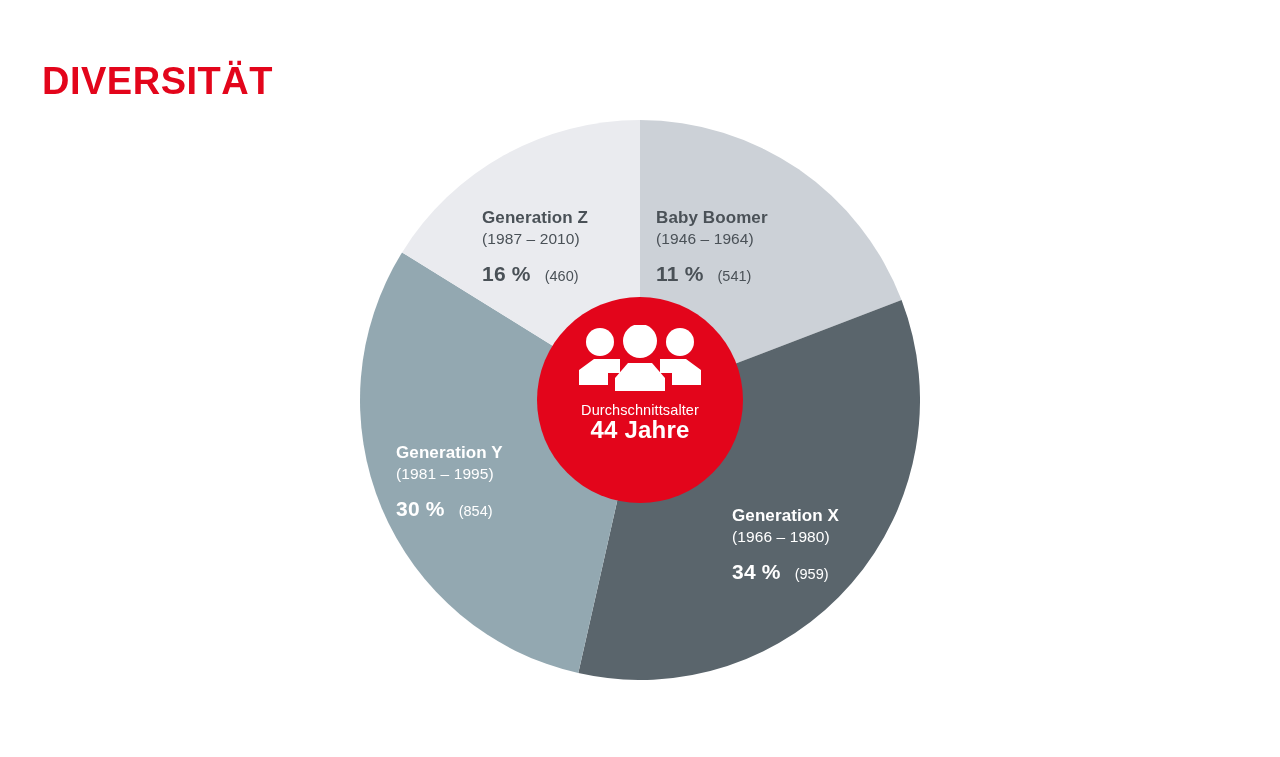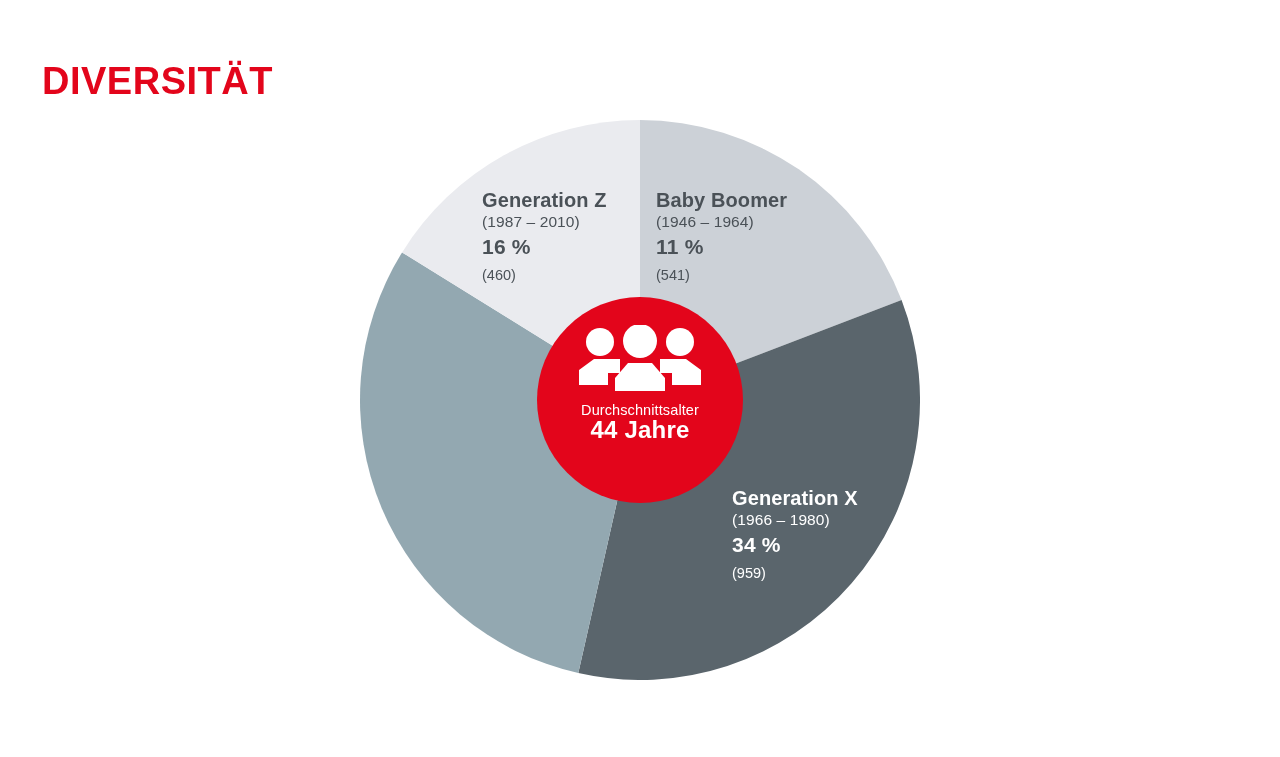--- a/index.html
+++ b/index.html
@@ -44,36 +44,36 @@
     display: block;
   }
 
   
   .seg-label {
     position: absolute;
     line-height: 1.22;
     white-space: nowrap;
   }
   .seg-name {
-    font-size: 20px;
+    font-size: 17px;
     font-weight: bold;
     letter-spacing: 0.1px;
+    margin-top: 20px;
   }
   .seg-years {
     font-size: 15.5px;
     font-weight: normal;
     letter-spacing: 0.1px;
     margin-top: 1px;
   }
   .seg-figure {
-    margin-top: 2px;
+    margin-top: 12px;
     display: flex;
     align-items: baseline;
-    gap: 7px;
-    flex-direction: column;
+    gap: 14px;
   }
   .seg-pct {
     font-size: 21px;
     font-weight: bold;
     letter-spacing: 0.2px;
   }
   .seg-count {
     font-size: 14.5px;
     font-weight: normal;
   }
@@ -147,20 +147,28 @@
 
   <div class="seg-label on-light" id="label-baby-boomer">
     <div class="seg-name">Baby Boomer</div>
     <div class="seg-years">(1946 – 1964)</div>
     <div class="seg-figure">
       <span class="seg-pct">11 %</span>
       <span class="seg-count">(541)</span>
     </div>
   </div>
 
+  <div class="seg-label on-dark" id="label-gen-y">
+    <div class="seg-name">Generation Y</div>
+    <div class="seg-years">(1981 – 1995)</div>
+    <div class="seg-figure">
+      <span class="seg-pct">30 %</span>
+      <span class="seg-count">(854)</span>
+    </div>
+  </div>
 
   <div class="seg-label on-dark" id="label-gen-x">
     <div class="seg-name">Generation X</div>
     <div class="seg-years">(1966 – 1980)</div>
     <div class="seg-figure">
       <span class="seg-pct">34 %</span>
       <span class="seg-count">(959)</span>
     </div>
   </div>
 

